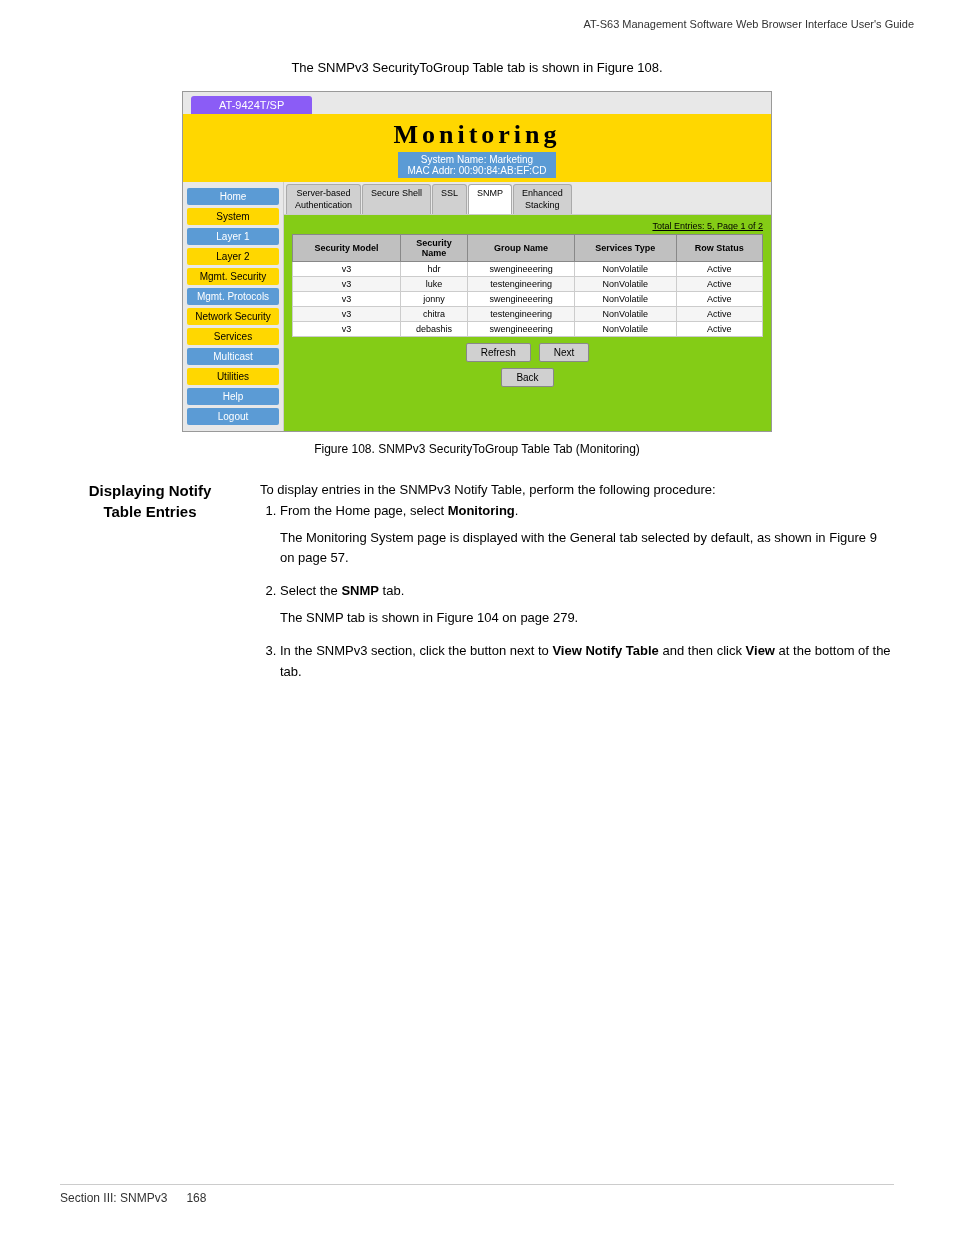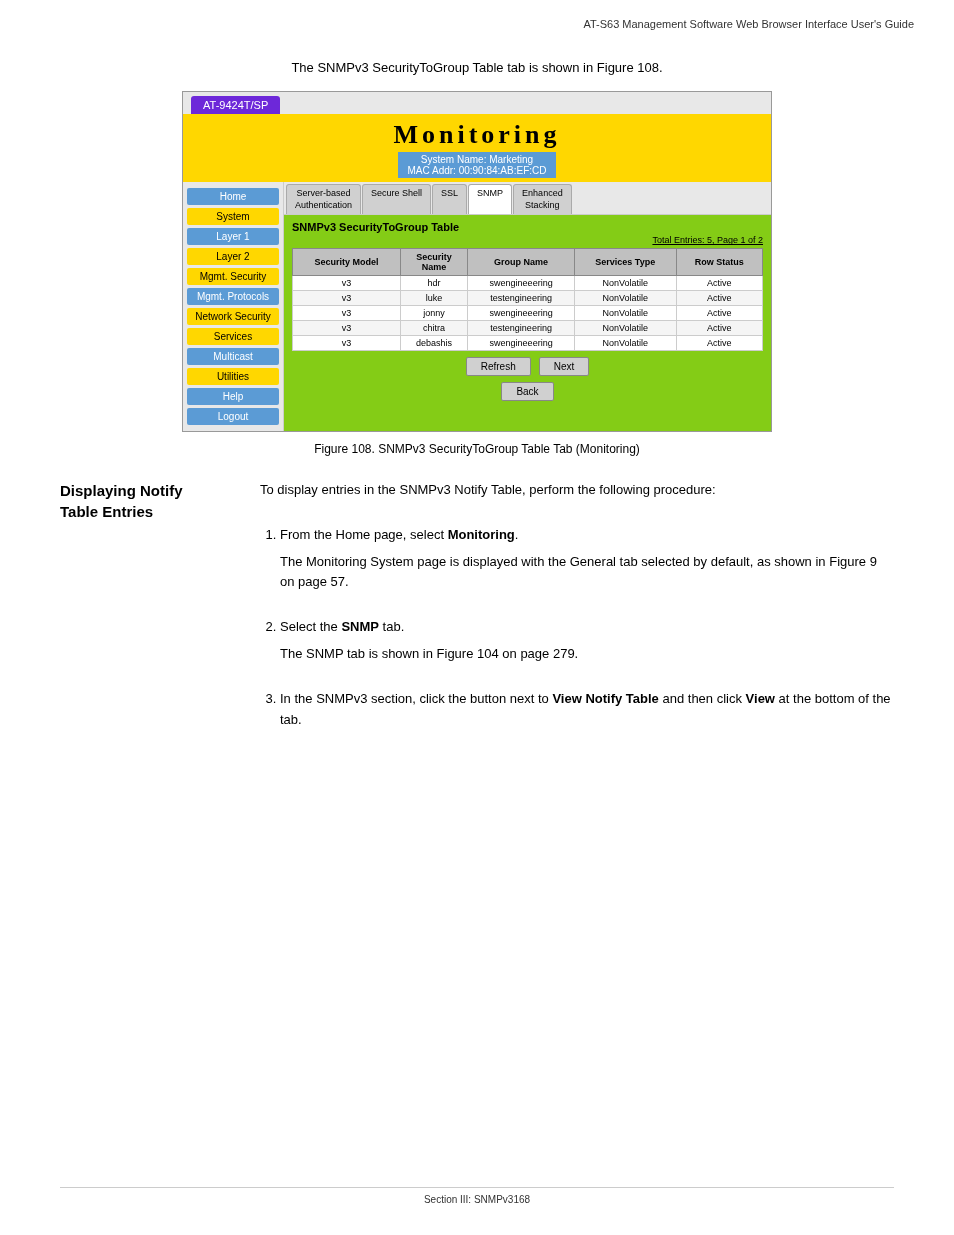--- a/index.html
+++ b/index.html
@@ -43,24 +43,24 @@
     }
 
     
     .device-header {
       background: #e8e8e8;
       padding: 4px 8px 0 8px;
       display: flex;
       align-items: flex-end;
     }
     .device-tab {
-      background: #6d28d9;
+      background: #8b5cf6;
       color: #fff;
       font-size: 11px;
-      padding: 3px 12px;
+      padding: 3px 28px;
       border-radius: 3px 3px 0 0;
     }
 
     
     .monitoring-banner {
       background: #ffd700;
       text-align: center;
       padding: 6px 0 4px 0;
     }
     .monitoring-banner .title {
@@ -216,54 +216,54 @@
       gap: 20px;
       margin-bottom: 30px;
     }
     .section-sidebar {
       width: 180px;
       flex-shrink: 0;
     }
     .section-title {
       font-size: 15px;
       font-weight: bold;
-      text-align: left;
+      text-align: center;
       line-height: 1.4;
     }
     .section-content {
       flex: 1;
       font-size: 13px;
       line-height: 1.6;
     }
     .section-content p {
     }
     .section-content ol {
       margin-left: 20px;
     }
     .section-content li {
       margin-bottom: 12px;
-      margin-top: 24px;
     }
     .section-content .sub-para {
       margin-top: 6px;
       margin-bottom: 0;
     }
 
     
     .page-footer {
       position: absolute;
       bottom: 30px;
       left: 60px;
       right: 60px;
       display: flex;
-      justify-content: center;
-      font-size: 10px;
+      justify-content: flex-start;
+      font-size: 12px;
       color: #333;
       border-top: 1px solid #ccc;
       padding-top: 6px;
+      gap: 19px;
     }
   </style>
 </head>
 <body>
 
 <div class="page-header">
   <span>AT-S63 Management Software Web Browser Interface User's Guide</span>
 </div>
 
 <div class="page-body">
@@ -305,21 +305,20 @@
 
         <div class="top-tabs">
         <div class="top-tab">Server-based<br>Authentication</div>
             <div class="top-tab">Secure Shell</div>
             <div class="top-tab">SSL</div>
             <div class="top-tab active">SNMP</div>
             <div class="top-tab">Enhanced<br>Stacking</div>
           </div>
 
         <div class="table-section">
-          <div class="table-title">SNMPv3 SecurityToGroup Table</div>
           <div class="table-info">Total Entries: 5, Page 1 of 2</div>
 
           <table class="data-table">
             <thead>
               <tr>
                 <th>Security Model</th>
                 <th>Security<br>Name</th>
                 <th>Group Name</th>
                 <th>Services Type</th>
                 <th>Row Status</th>

